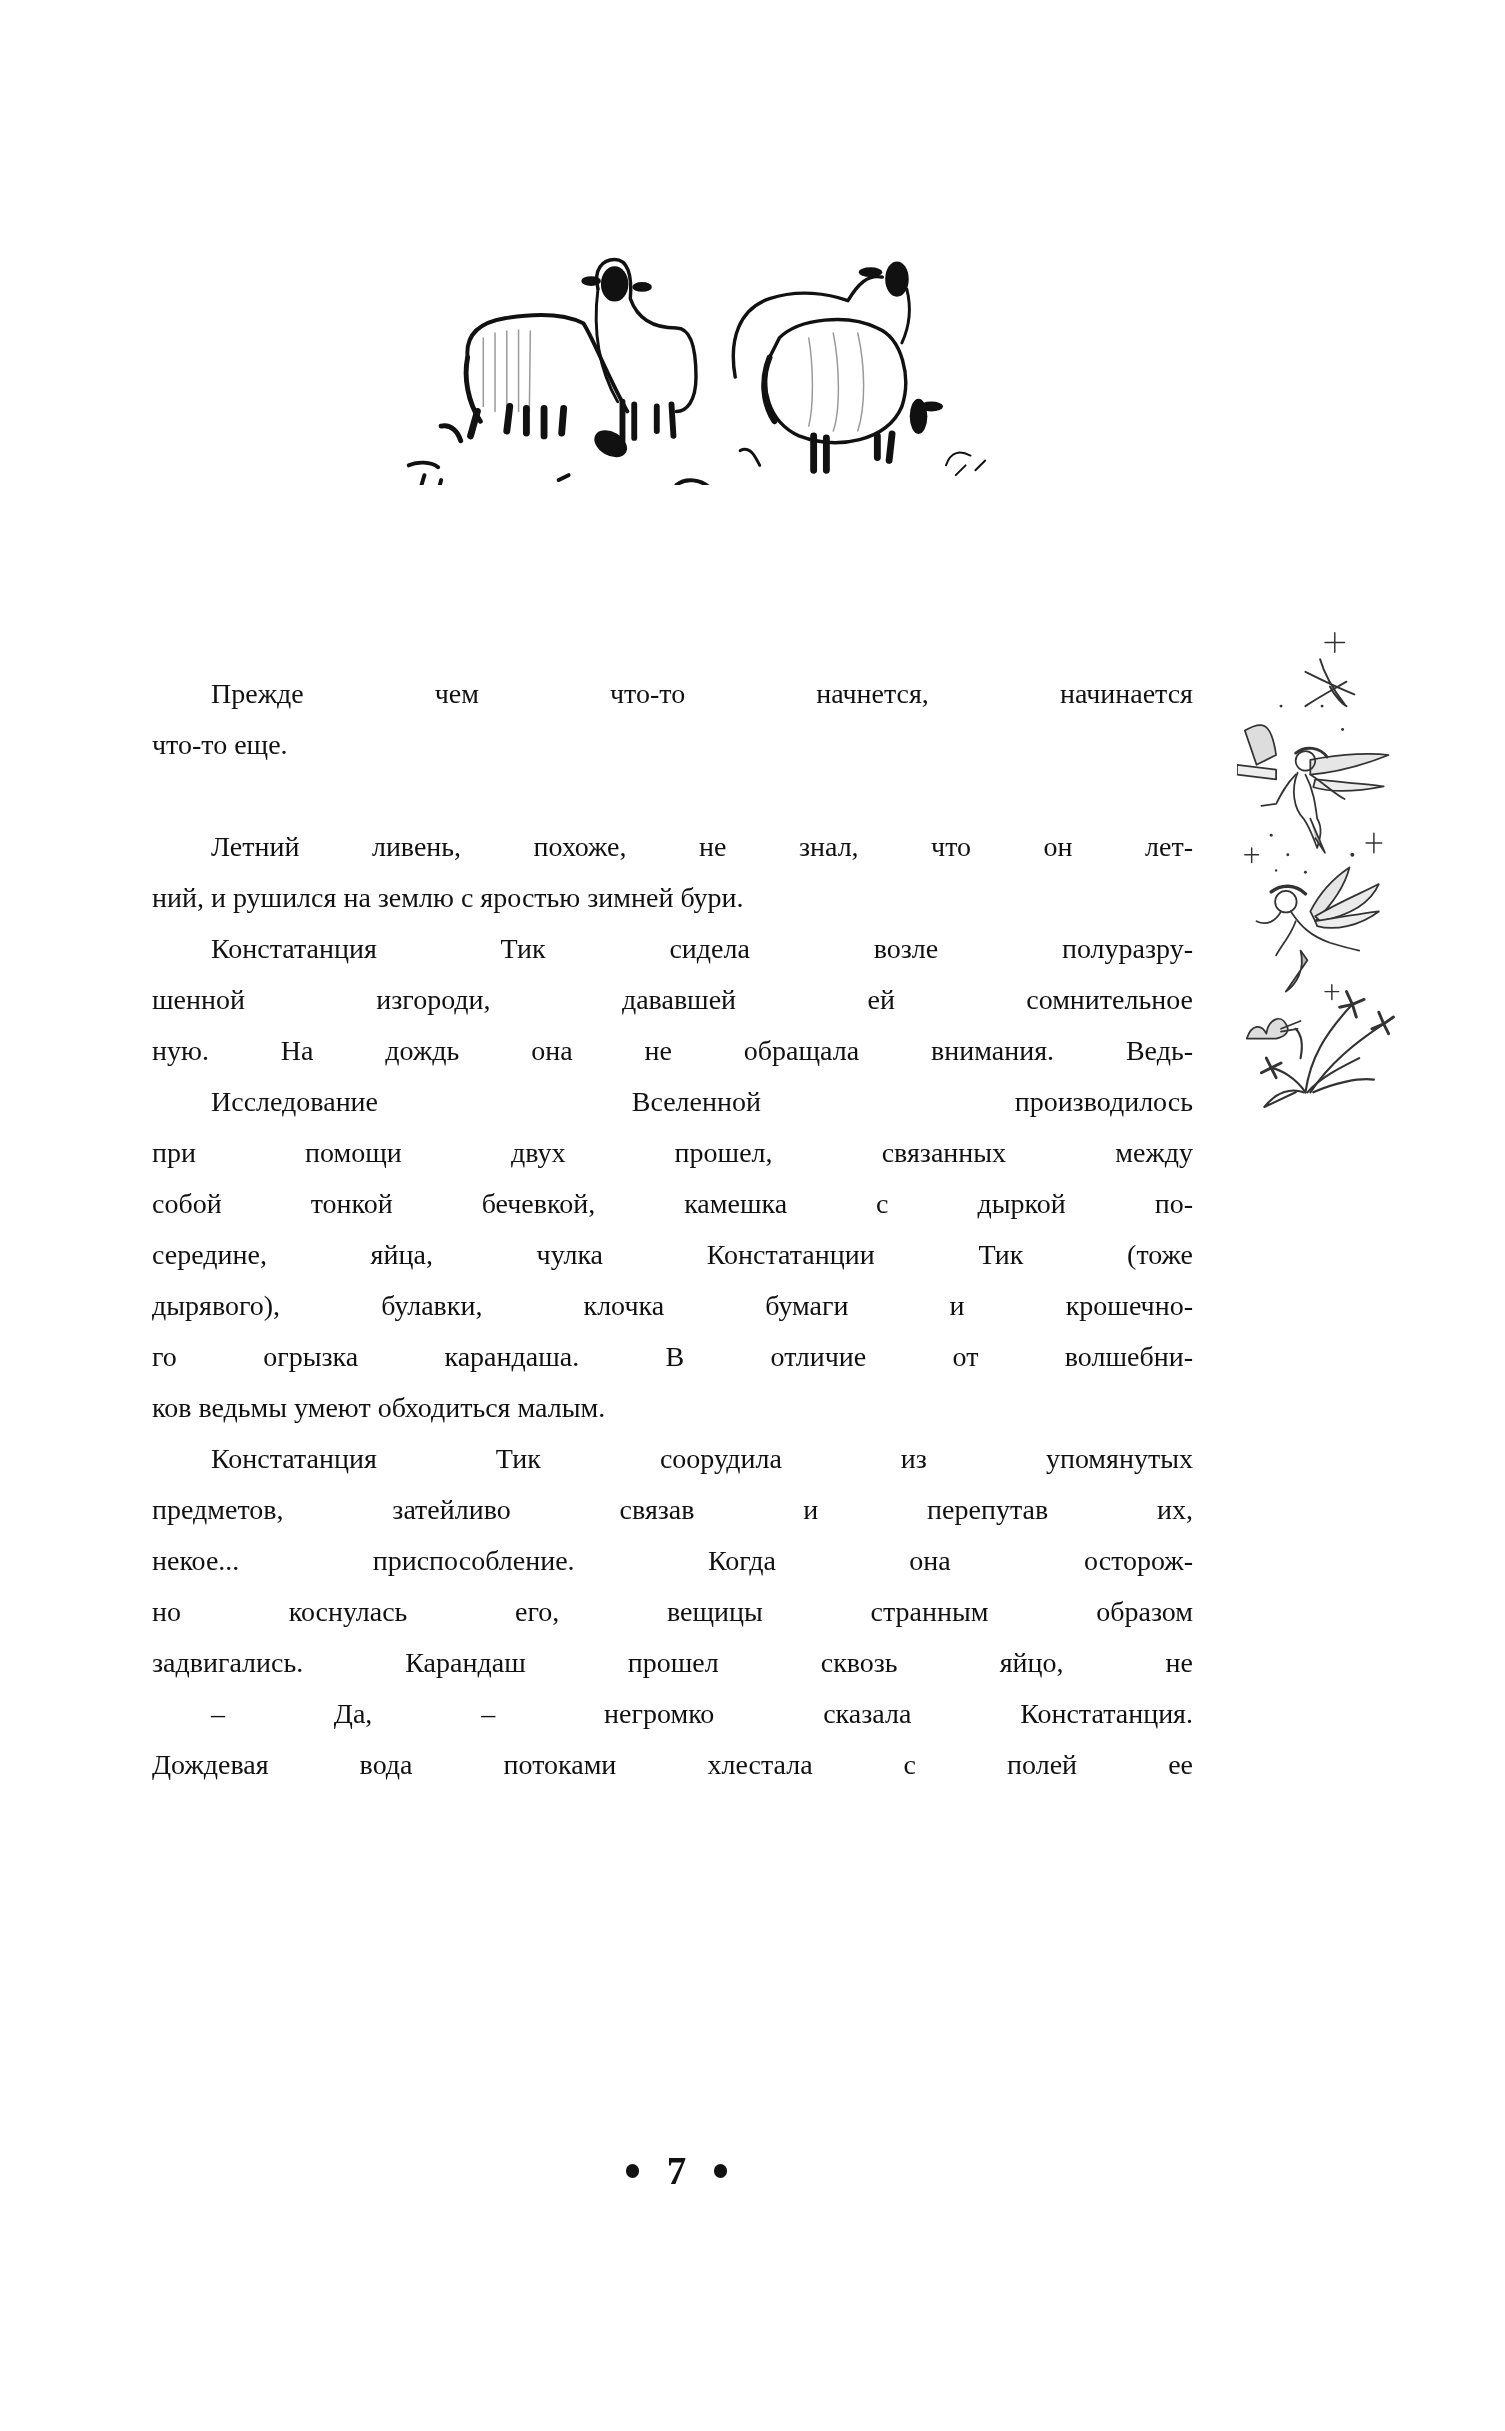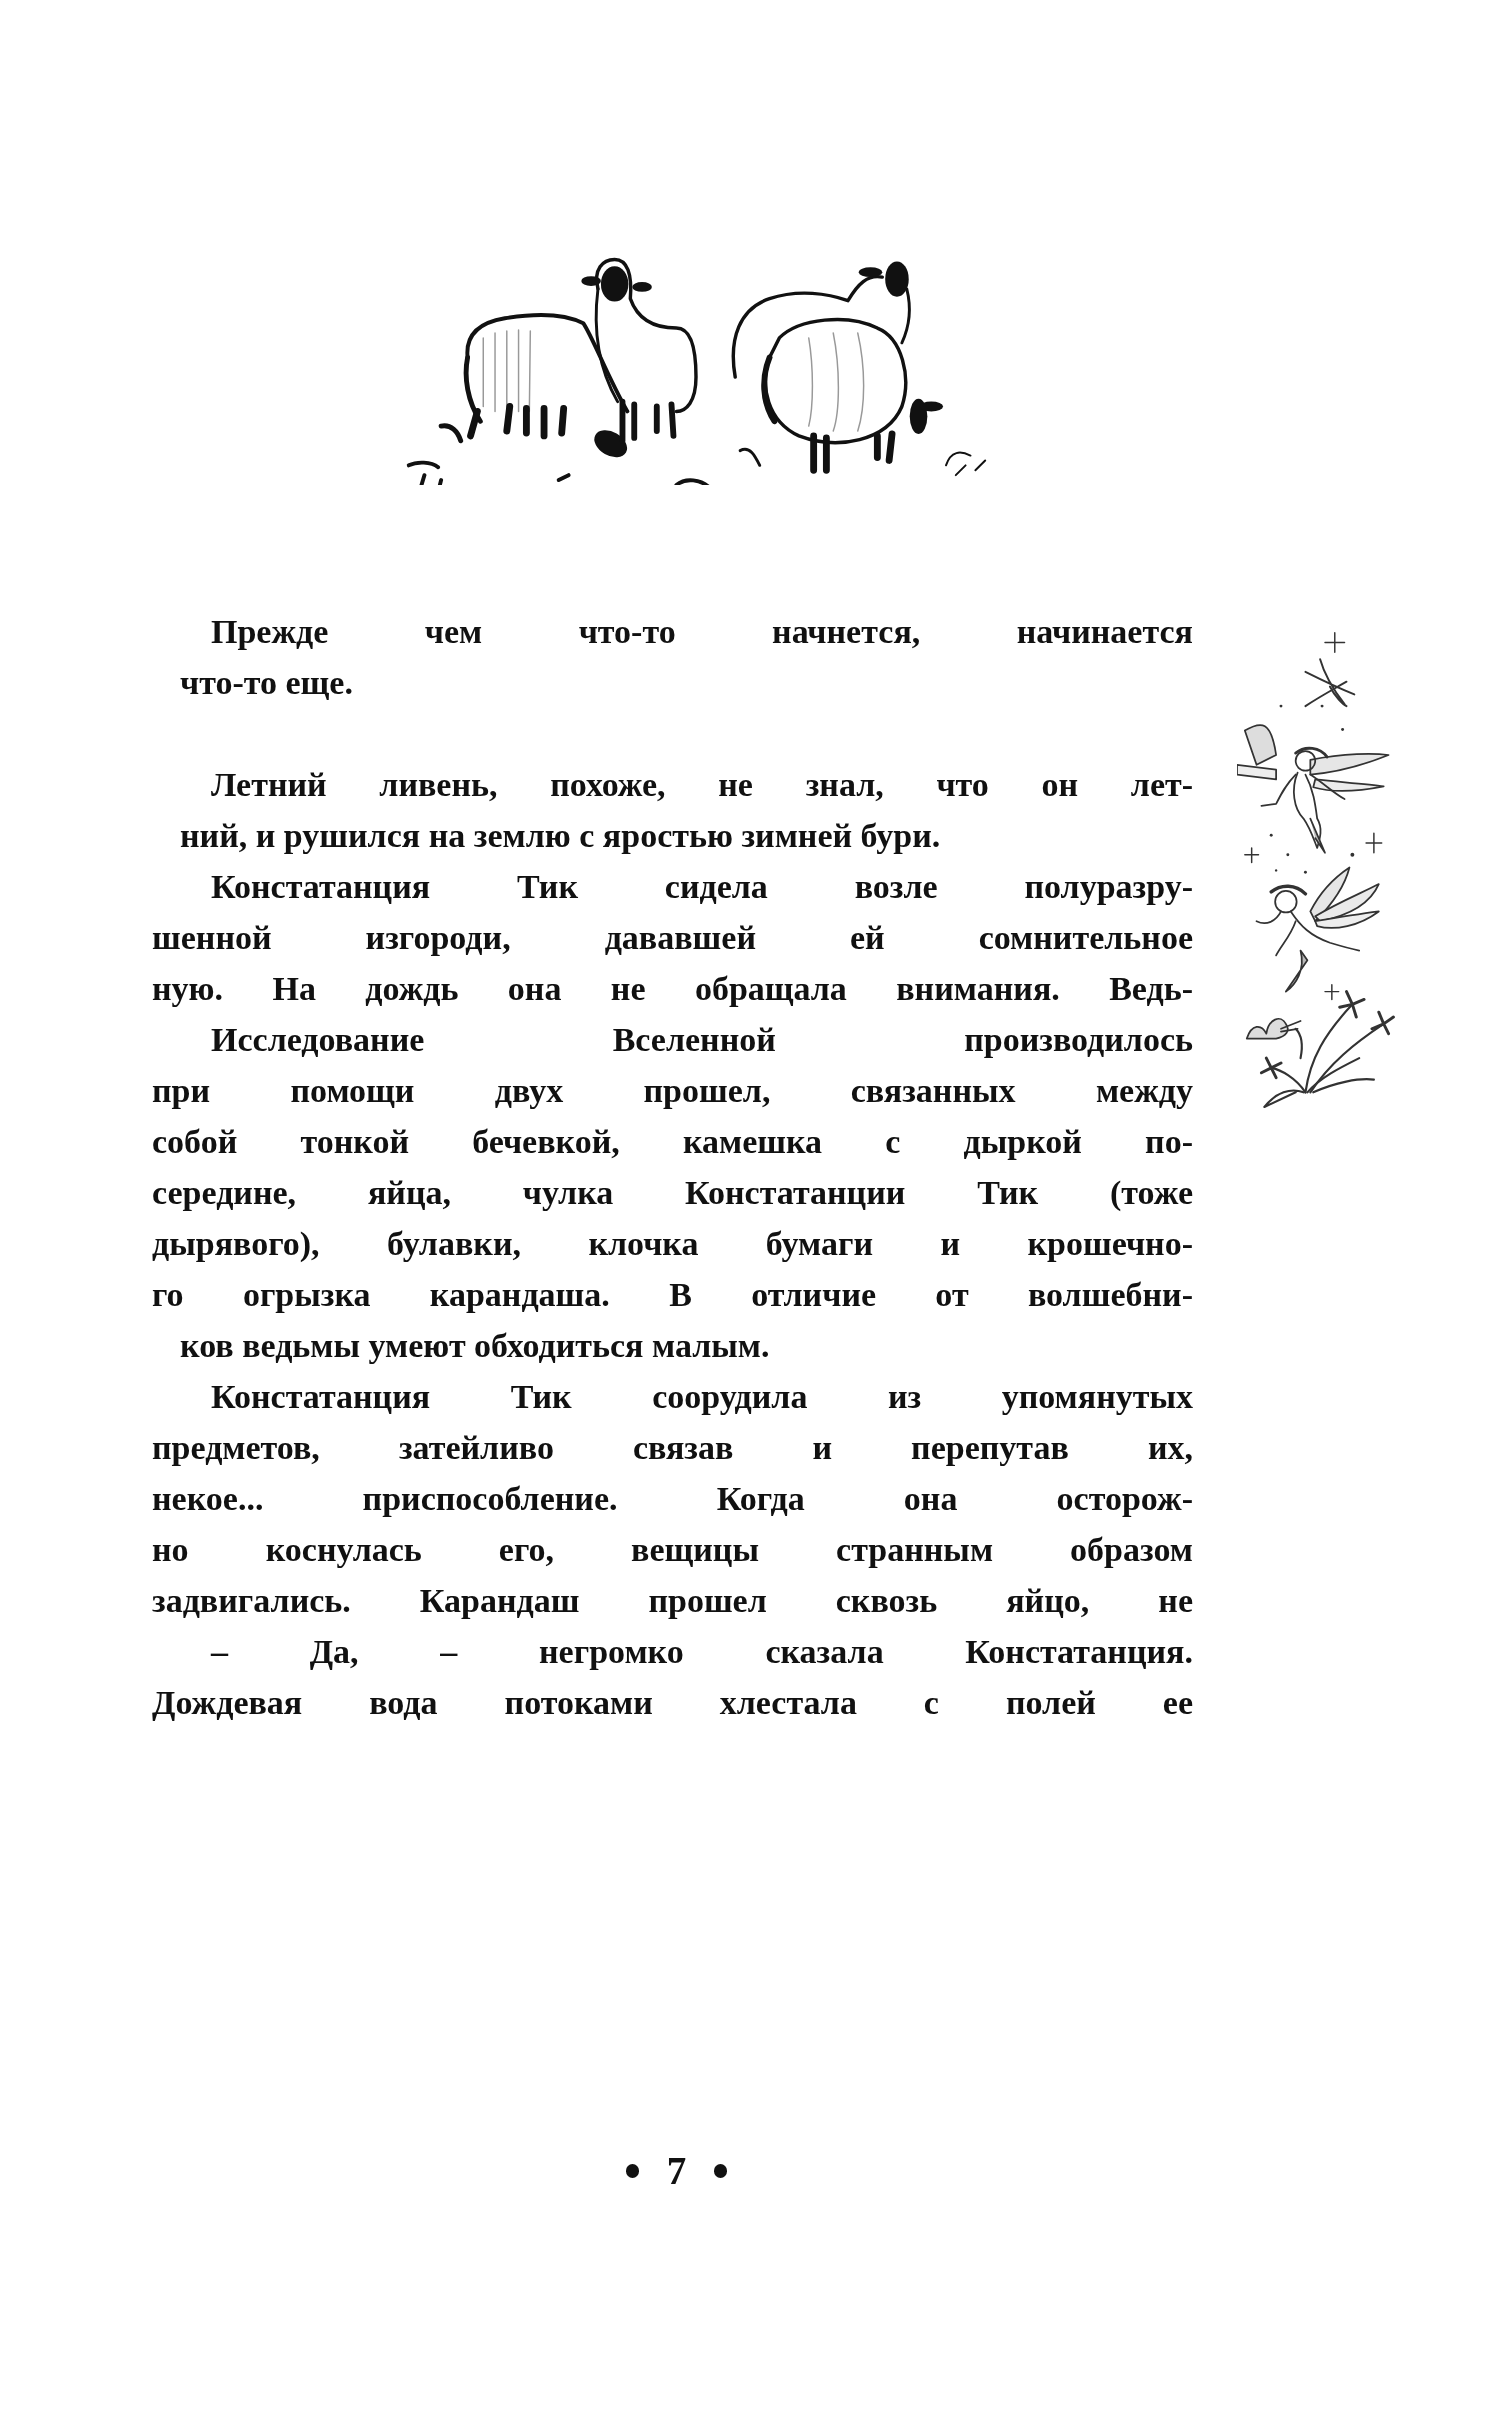--- a/index.html
+++ b/index.html
@@ -3,25 +3,25 @@
   <meta charset="utf-8">
   <style>
     html, body { margin: 0; padding: 0; background: #ffffff; }
     body {
       width: 1506px; height: 2432px; position: relative; overflow: hidden;
       font-family: "Liberation Serif", "DejaVu Serif", serif; color: #111111;
     }
     .sheep-illustration { position: absolute; left: 397px; top: 230px; width: 598px; height: 255px; }
     .fairy-illustration { position: absolute; left: 1237px; top: 627px; width: 176px; height: 784px; }
     .text-block {
-      position: absolute; left: 152px; top: 606px; width: 1041px;
-      font-size: 34px; line-height: 51px; text-align: justify; font-weight: bold;
+      position: absolute; left: 152px; top: 668px; width: 1041px;
+      font-size: 28px; line-height: 51px; text-align: justify;
     }
     .line { display: block; white-space: nowrap; height: 51px; text-align-last: justify; overflow: visible; }
-    .line.last { text-align-last: left; margin-left: 28px; }
+    .line.last { text-align-last: left; }
     .line.indent { padding-left: 59px; }
     .line.gap { height: 51px; }
     .line > span { display: inline-block; width: 100%; }
     .line.indent > span { width: calc(100% - 0px); }
     .page-number {
       position: absolute; left: 0; width: 1353px; top: 2148px; text-align: center;
       font-size: 39px; font-weight: bold; letter-spacing: 0;
     }
     .page-number .dot { display: inline-block; width: 13.7px; height: 13.7px; background: #111; border-radius: 50%; vertical-align: middle; margin: 0 27.4px; position: relative; top: -3.9px; }
   </style>

